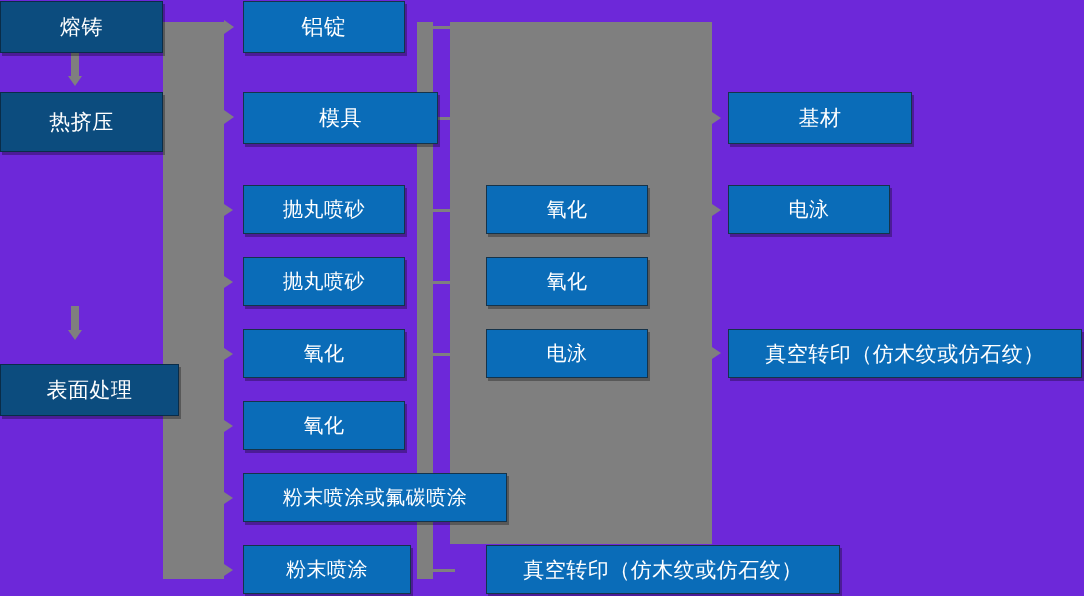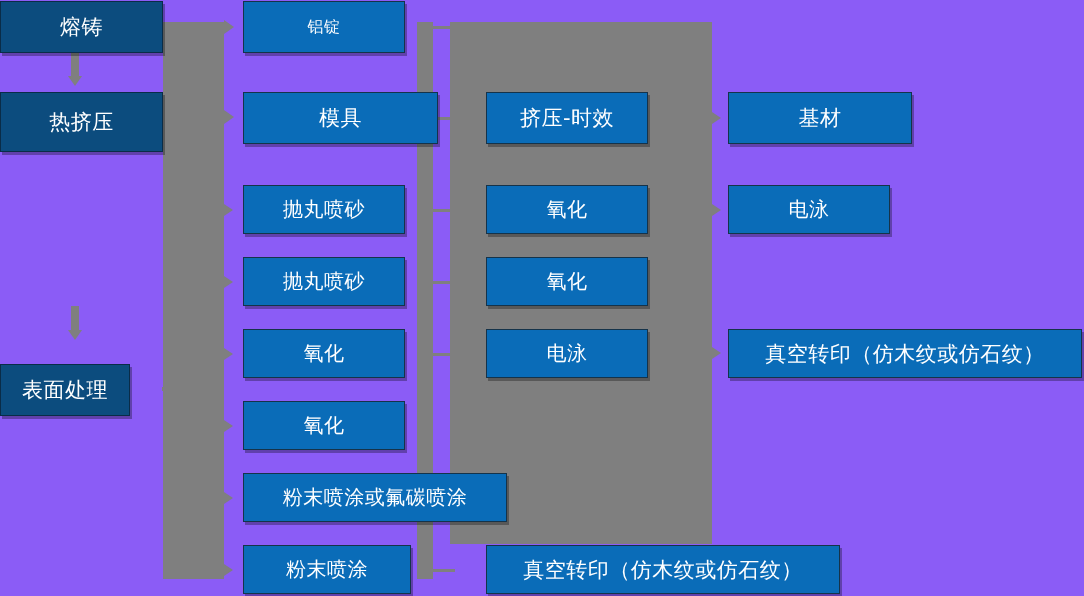--- a/index.html
+++ b/index.html
@@ -7,21 +7,21 @@
     padding: 0;
     background: #ffffff;
   }
   body {
     font-family: "DejaVu Sans", "Liberation Sans", sans-serif;
   }
   #canvas {
     position: relative;
     width: 1084px;
     height: 596px;
-    background: #8b5cf6;
+    background: #6d28d9;
     overflow: hidden;
   }
 
   
   .gray {
     position: absolute;
     background: #7F7F7F;
   }
   .gray-arrow-right {
     position: absolute;
@@ -120,25 +120,25 @@
   <div class="arrow-sm" style="left:712px; top:347px;"></div>
 
   <div class="node dark" style="left:0px; top:1px; width:163px; height:52px; font-size:21px;">
     <span class="lbl">熔铸</span>
   </div>
 
   <div class="node dark" style="left:0px; top:92px; width:163px; height:60px; font-size:21px;">
     <span class="lbl">热挤压</span>
   </div>
 
-  <div class="node dark" style="left:0px; top:364px; width:130px; height:52px; font-size:21px;">
+  <div class="node dark" style="left:0px; top:364px; width:179px; height:52px; font-size:21px;">
     <span class="lbl">表面处理</span>
   </div>
 
-  <div class="node bright" style="left:243px; top:1px; width:162px; height:52px; font-size:16px;">
+  <div class="node bright" style="left:243px; top:1px; width:162px; height:52px; font-size:22px;">
     <span class="lbl">铝锭</span>
   </div>
 
   <div class="node bright" style="left:243px; top:92px; width:195px; height:52px; font-size:21px;">
     <span class="lbl">模具</span>
   </div>
 
   <div class="node bright" style="left:243px; top:185px; width:162px; height:49px; font-size:20px;">
     <span class="lbl">抛丸喷砂</span>
   </div>
@@ -157,23 +157,20 @@
 
   <div class="node bright" style="left:243px; top:473px; width:264px; height:49px; font-size:20px;">
     <span class="lbl">粉末喷涂或氟碳喷涂</span>
   </div>
 
   <div class="node bright" style="left:243px; top:545px; width:168px; height:49px; font-size:20px;">
     <span class="lbl">粉末喷涂</span>
   </div>
 
 
-  <div class="node bright" style="left:486px; top:92px; width:162px; height:52px; font-size:21px;">
-    <span class="lbl">挤压-时效</span>
-  </div>
 
   <div class="node bright" style="left:486px; top:185px; width:162px; height:49px; font-size:20px;">
     <span class="lbl">氧化</span>
   </div>
 
   <div class="node bright" style="left:486px; top:257px; width:162px; height:49px; font-size:20px;">
     <span class="lbl">氧化</span>
   </div>
 
   <div class="node bright" style="left:486px; top:329px; width:162px; height:49px; font-size:20px;">

